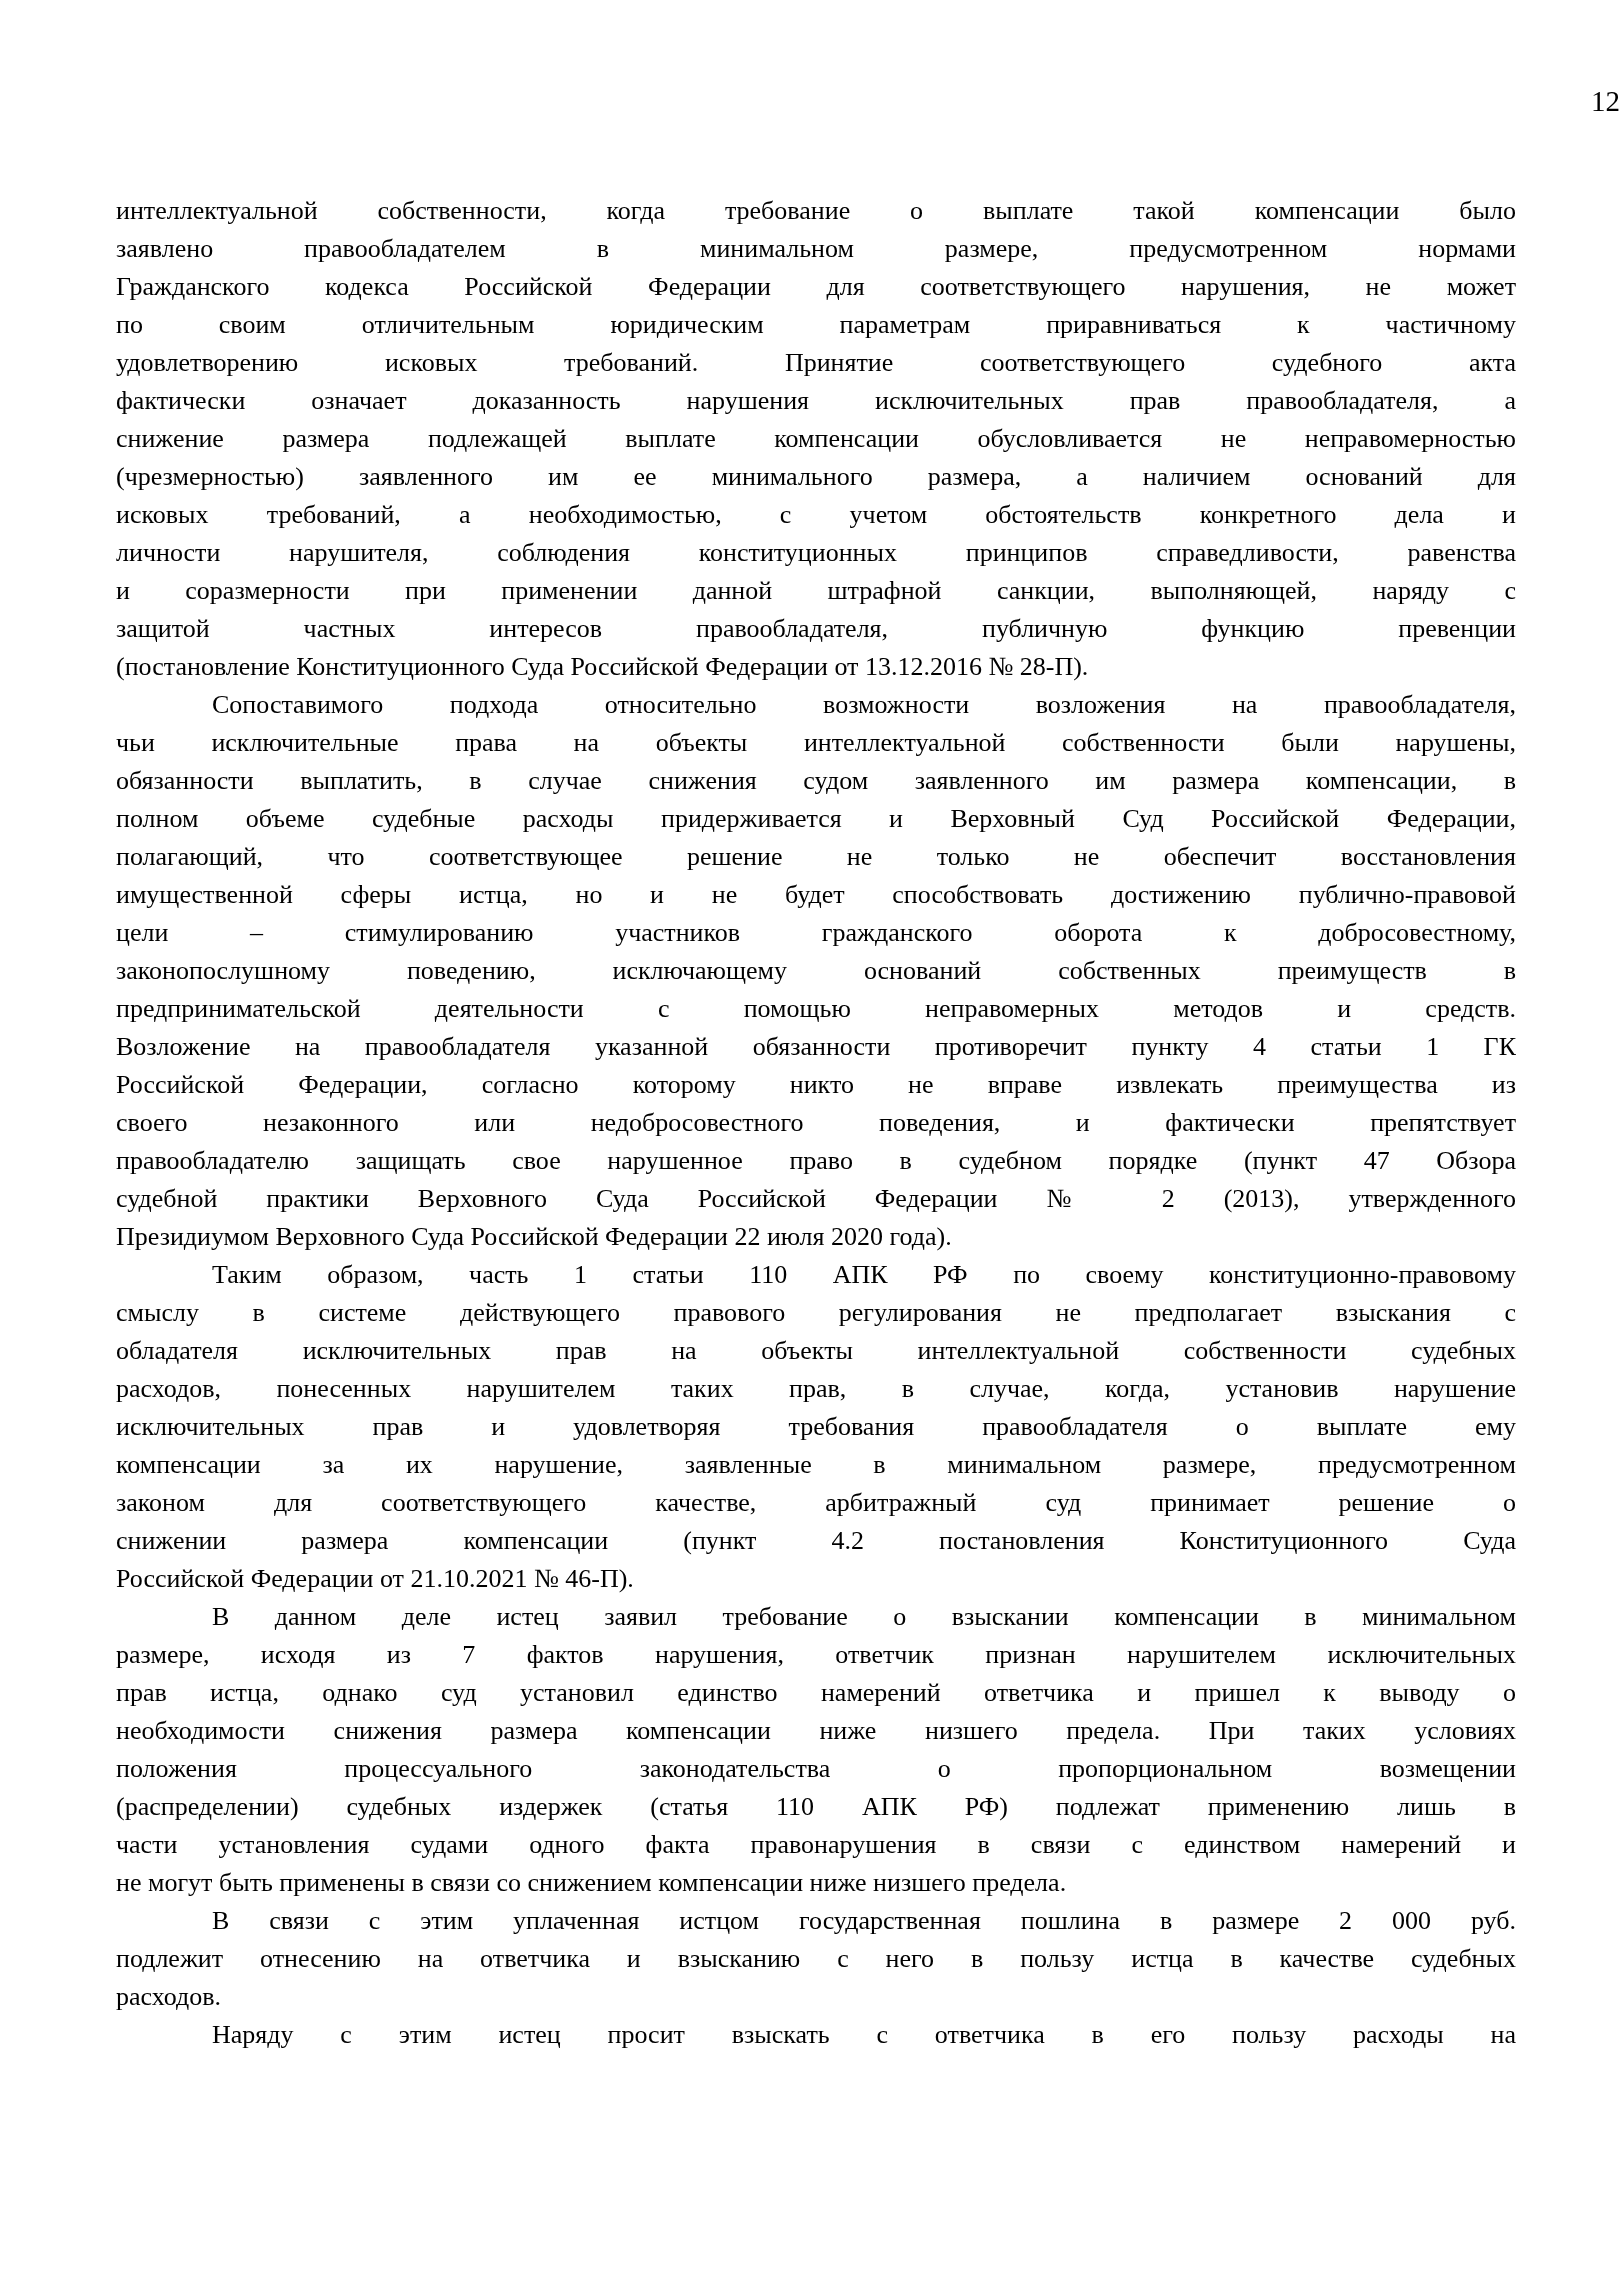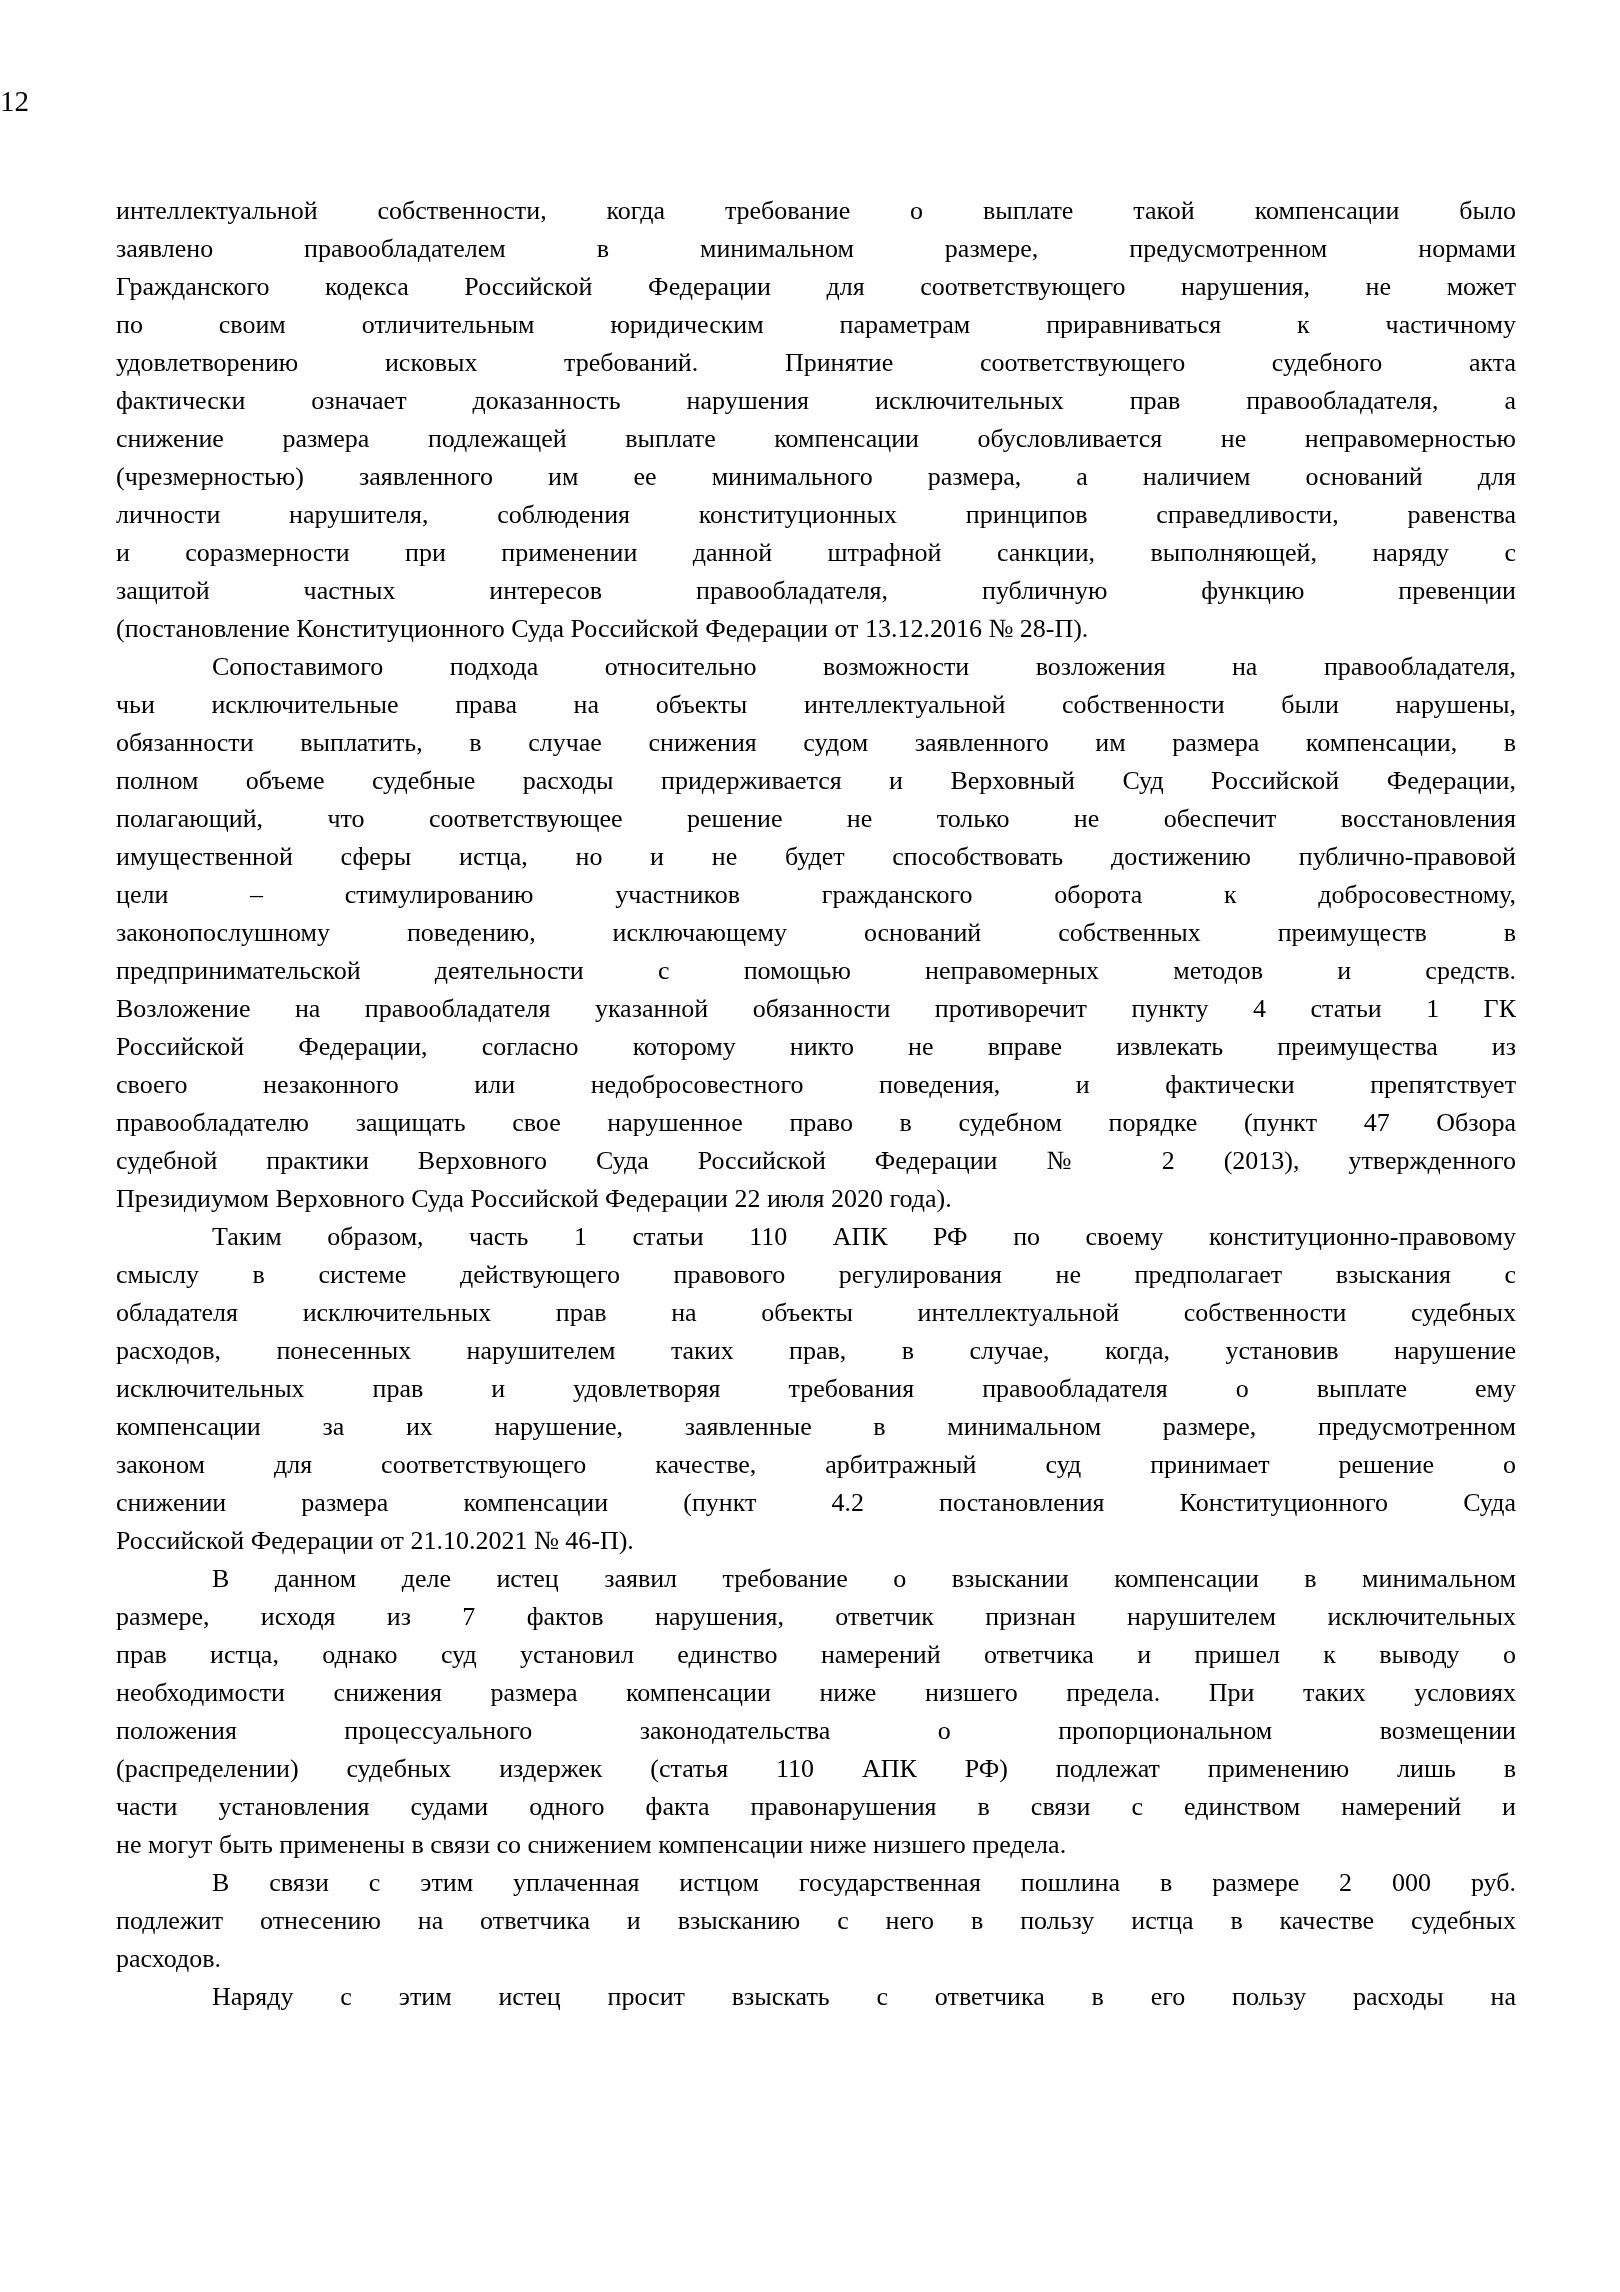--- a/index.html
+++ b/index.html
@@ -14,21 +14,21 @@
     background: #ffffff;
     color: #000000;
     font-family: "Liberation Serif", "DejaVu Serif", serif;
     overflow: hidden;
   }
   .page-number {
     position: absolute;
     top: 84px;
     left: 0;
     width: 100%;
-    text-align: left;
+    text-align: right;
     font-size: 29px;
     line-height: 35px;
   }
   .text-body {
     position: absolute;
     left: 116px;
     top: 192px;
     width: 1400px;
     font-size: 26px;
     line-height: 38px;
@@ -62,20 +62,21 @@
   <div class="text-body">
       <div class="paragraph">
         <div class="line">интеллектуальной собственности, когда требование о выплате такой компенсации было</div>
         <div class="line">заявлено правообладателем в минимальном размере, предусмотренном нормами</div>
         <div class="line">Гражданского кодекса Российской Федерации для соответствующего нарушения, не может</div>
         <div class="line">по своим отличительным юридическим параметрам приравниваться к частичному</div>
         <div class="line">удовлетворению исковых требований. Принятие соответствующего судебного акта</div>
         <div class="line">фактически означает доказанность нарушения исключительных прав правообладателя, а</div>
         <div class="line">снижение размера подлежащей выплате компенсации обусловливается не неправомерностью</div>
         <div class="line">(чрезмерностью) заявленного им ее минимального размера, а наличием оснований для</div>
+        <div class="line">исковых требований, а необходимостью, с учетом обстоятельств конкретного дела и</div>
         <div class="line">личности нарушителя, соблюдения конституционных принципов справедливости, равенства</div>
         <div class="line">и соразмерности при применении данной штрафной санкции, выполняющей, наряду с</div>
         <div class="line">защитой частных интересов правообладателя, публичную функцию превенции</div>
         <div class="line last">(постановление Конституционного Суда Российской Федерации от 13.12.2016 № 28-П).</div>
       </div>
       <div class="paragraph">
         <div class="line indent">Сопоставимого подхода относительно возможности возложения на правообладателя,</div>
         <div class="line">чьи исключительные права на объекты интеллектуальной собственности были нарушены,</div>
         <div class="line">обязанности выплатить, в случае снижения судом заявленного им размера компенсации, в</div>
         <div class="line">полном объеме судебные расходы придерживается и Верховный Суд Российской Федерации,</div>

